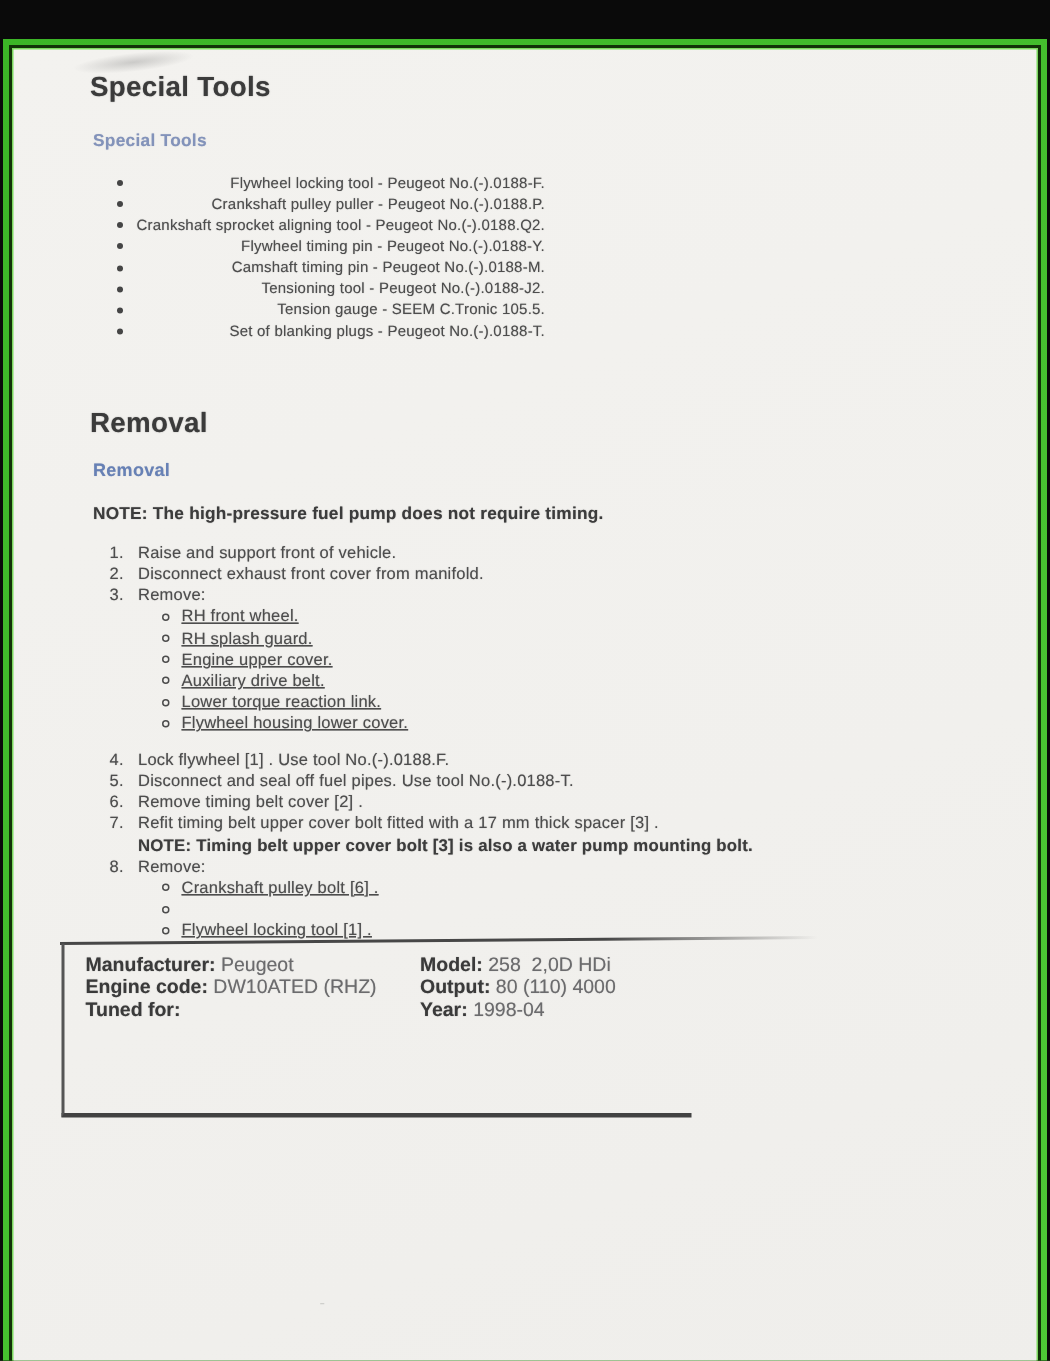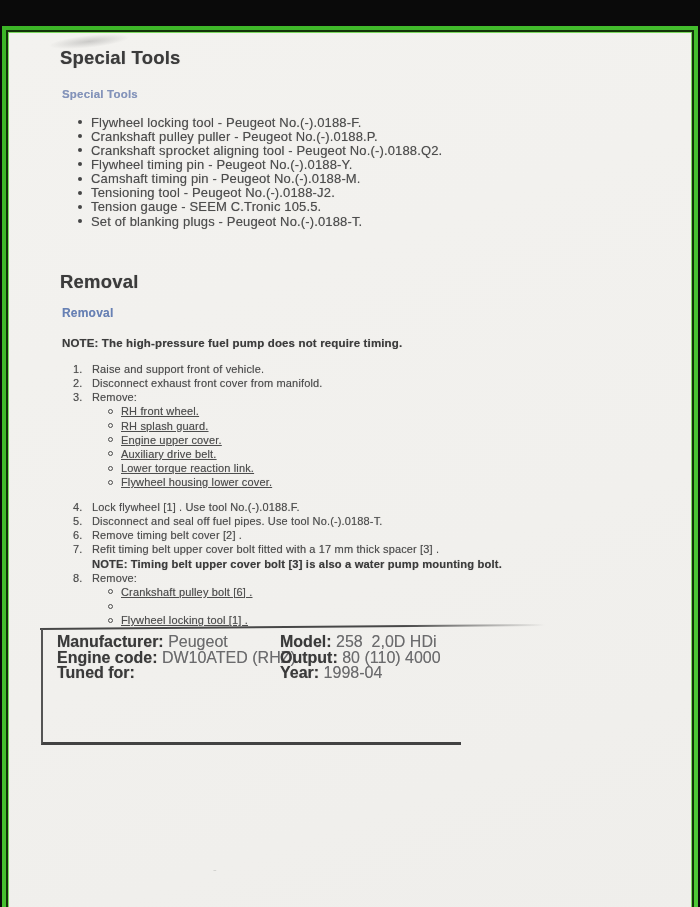--- a/index.html
+++ b/index.html
@@ -40,21 +40,21 @@
   }
   #link-special { left:53px; top:55px; font-size:11.5px; color:#8393ba; }
   #link-removal { left:53px; top:273px; font-size:12px;   color:#6781b5; }
 
   .note-line {
     position:absolute; left:53px; top:304px; font-size:11.5px; font-weight:bold;
     color:#3c3c3c; letter-spacing:0.15px; text-shadow:0 0 0.7px rgba(70,70,70,0.55);
   }
 
   ul.tools { position:absolute; left:69px; top:82px; margin:0; padding:0; list-style:none; }
-  ul.tools li { display:flex; align-items:center; height:14.15px; font-size:13px; letter-spacing:0.15px; }
+  ul.tools li { display:flex; align-items:center; height:14.15px; font-size:10px; letter-spacing:0.15px;justify-content:space-between; }
   .bullet-dot { width:4px; height:4px; border-radius:50%; background:#454545; margin-right:9px; flex:none; }
 
   .steps { position:absolute; font-size:11px; letter-spacing:0.15px; }
   #steps-a { left:64px; top:329px; }
   #steps-b { left:64px; top:467px; }
   .step-row { display:flex; height:14.15px; align-items:center; }
   .step-num { width:19px; flex:none; }
   .step-note { height:14.15px; line-height:14.15px; margin-left:19px; font-weight:bold; color:#3c3c3c;
                font-size:11.2px; text-shadow:0 0 0.7px rgba(70,70,70,0.55); }
   .sub-row  { display:flex; align-items:center; height:14.15px; margin-left:35px;text-decoration:underline; }
@@ -63,21 +63,21 @@
   .infobox-topline {
     position:absolute; left:31px; top:595px; width:505px; height:2px;
     background:linear-gradient(to right, #474747 0%, #474747 72%, rgba(71,71,71,0) 100%);
     transform:rotate(-0.45deg); transform-origin:left center;
   }
   .infobox {
     position:absolute; left:32px; top:596px; width:420px; height:116px;
     border-left:2.5px solid #555; border-bottom:3px solid #424242;
   }
   .info-rows { padding-top:5.5px; }
-  .info-row { display:flex; height:15.4px; align-items:center; font-size:16px; }
+  .info-row { display:flex; height:15.4px; align-items:center; font-size:13px; }
   .info-cell { display:flex; white-space:pre; }
   .info-cell.c1 { margin-left:14px; width:223px; flex:none; }
   .info-lbl { font-weight:bold; color:#3a3a3a; text-shadow:0 0 0.7px rgba(60,60,60,0.5); }
   .info-val { color:#6b6b6d; text-shadow:0 0 0.6px rgba(110,110,110,0.5); }
 </style>
 </head>
 <body>
 
 <div id="root">
   <div class="green-band">

